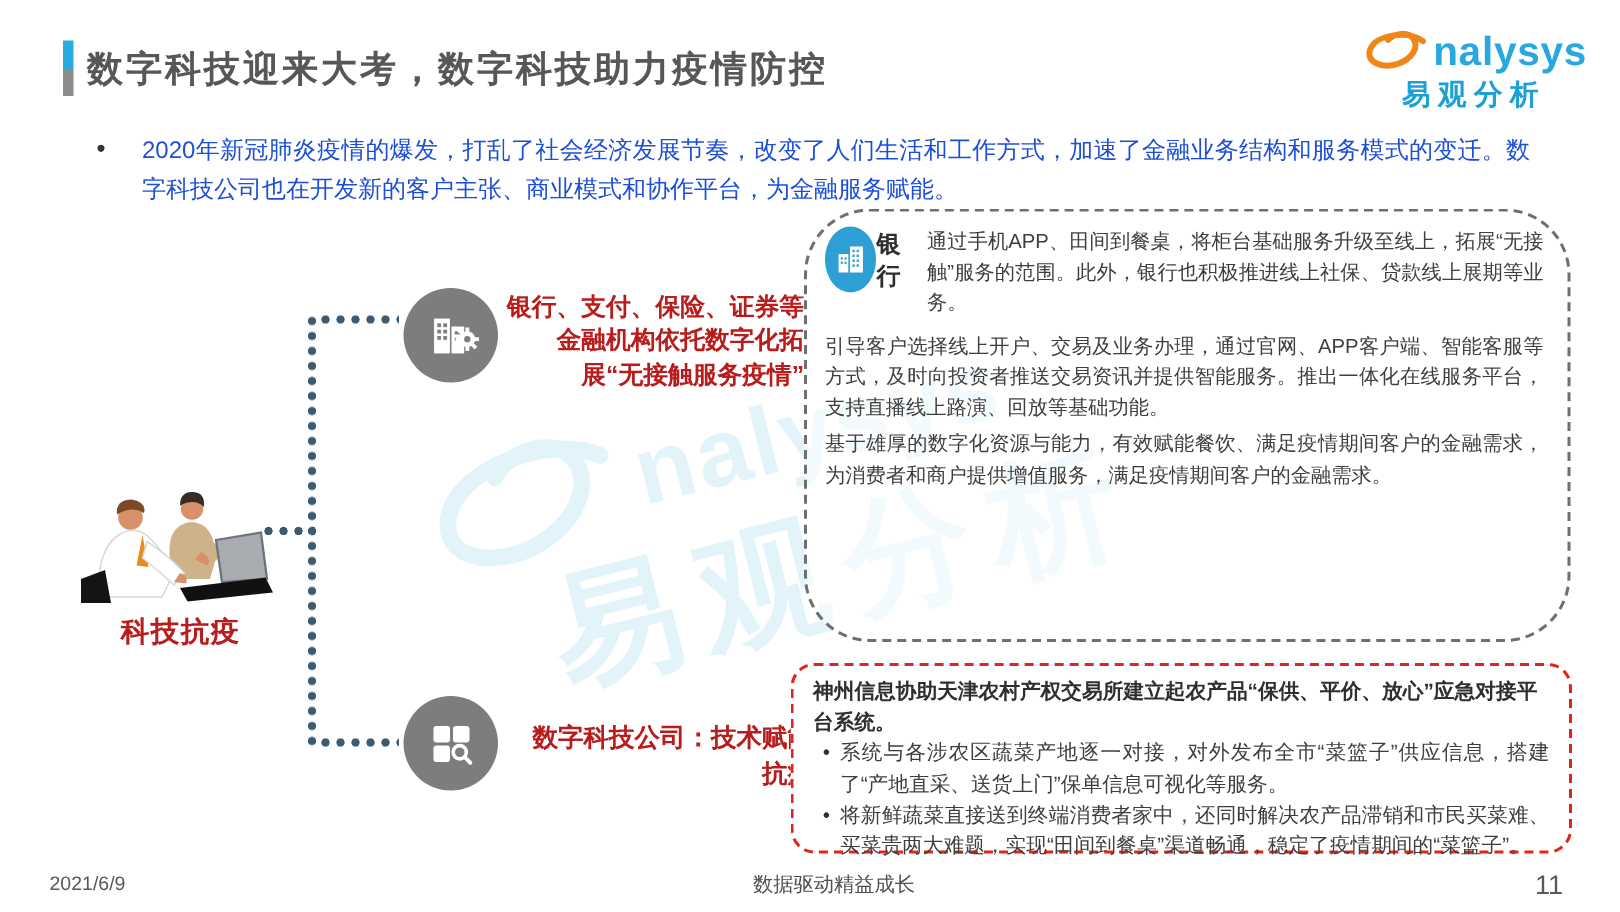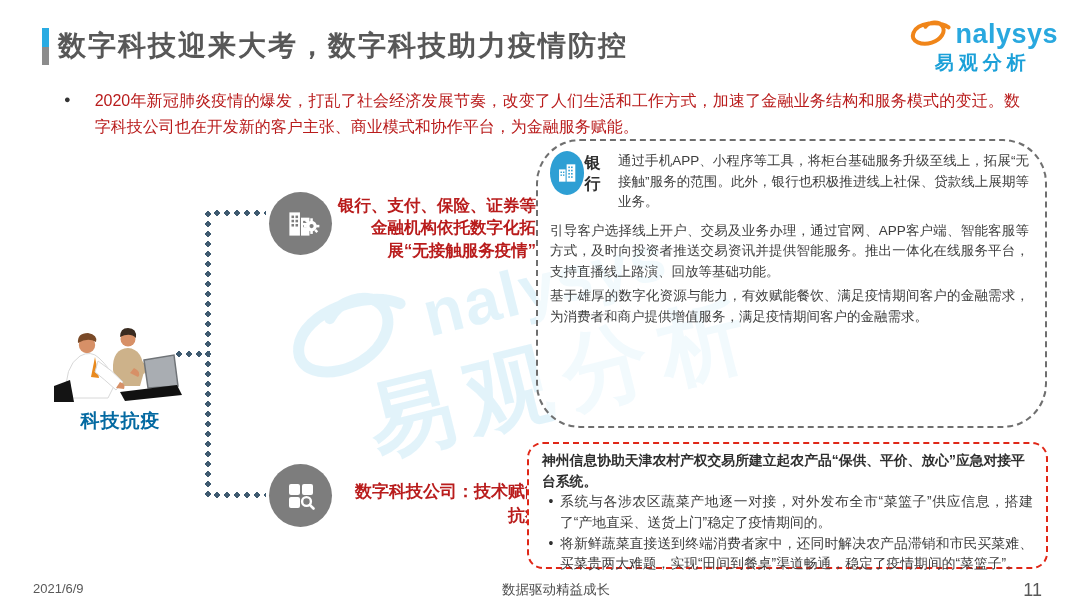--- a/index.html
+++ b/index.html
@@ -16,37 +16,37 @@
     transform:rotate(-14deg); opacity:0.13; pointer-events:none; z-index:0;
   }
   .wm-row { display:flex; align-items:center; }
   .wm-en { font-size:64px; font-weight:bold; color:#29a8df; letter-spacing:2px; }
   .wm-cn { font-size:86px; font-weight:bold; color:#29a8df; letter-spacing:14px; margin:-6px 0 0 70px; }
 
   
   .title-row { position:absolute; left:42px; top:27px; display:flex; align-items:center; z-index:2; }
   .accent-bar { width:7px; height:37px; margin-right:9px;
     background:linear-gradient(to bottom,#29abe2 0 52%,#8c8c8c 52% 100%); }
-  .page-title { font-size:28px; font-weight:bold; color:#575757; letter-spacing:2px; }
+  .page-title { font-size:24px; font-weight:bold; color:#575757; letter-spacing:2px; }
 
   
   .logo { position:absolute; right:22px; top:16px; text-align:center; z-index:2; }
   .logo-top { display:flex; align-items:flex-end; justify-content:flex-end; height:32px; }
   .logo-rest { font-size:27px; font-weight:bold; color:#29a8df; line-height:1; letter-spacing:0.5px; }
   .logo-cn { font-size:19px; font-weight:bold; color:#1ba0d8; letter-spacing:5px; margin-top:2px; }
 
   
   .intro { position:absolute; left:64px; top:88px; width:956px; display:flex; z-index:2; }
   .intro-marker { font-size:11px; color:#333; margin:5px 24px 0 0; }
-  .intro-text { font-size:16px; line-height:1.65; color:#b91c1c; text-align:justify; }
+  .intro-text { font-size:16px; line-height:1.65; color:#1d4ed8; text-align:justify; }
 
   
   .illustration { position:absolute; left:50px; top:324px; width:138px; height:80px; z-index:2; }
   .root-label { position:absolute; left:58px; top:408px; width:125px; text-align:center;
-    font-size:19px; font-weight:bold; color:#0369a1; letter-spacing:1px; z-index:2; }
+    font-size:19px; font-weight:bold; color:#b91c1c; letter-spacing:1px; z-index:2; }
 
   
   .dots-h { position:absolute; height:8px; z-index:1;
     background-image:radial-gradient(circle, #3e5a70 2.6px, transparent 2.9px);
     background-size:10px 8px; background-repeat:repeat-x; background-position:0 50%; }
   .dots-v { position:absolute; width:8px; z-index:1;
     background-image:radial-gradient(circle, #3e5a70 2.6px, transparent 2.9px);
     background-size:8px 10px; background-repeat:repeat-y; background-position:50% 0; }
   .dots-root   { left:174px; top:350px; width:36px; }
   .dots-spine  { left:204px; top:209px; height:290px; }
@@ -217,41 +217,41 @@
             <rect x="19.8" y="13.5" width="2.2" height="2.2" fill="#2e9fd4"></rect>
               <rect x="23.6" y="13.5" width="2.2" height="2.2" fill="#2e9fd4"></rect>
             <rect x="19.8" y="18" width="2.2" height="2.2" fill="#2e9fd4"></rect>
               <rect x="23.6" y="18" width="2.2" height="2.2" fill="#2e9fd4"></rect>
             <rect x="19.8" y="22.5" width="2.2" height="2.2" fill="#2e9fd4"></rect>
               <rect x="23.6" y="22.5" width="2.2" height="2.2" fill="#2e9fd4"></rect>
           </svg>
         </div>
         <div class="f-label">银行</div>
       </div>
-      <div class="f-text">通过手机APP、小程序等工具，将柜台基础服务升级至线上，拓展“无接触”服务的范围。此外，银行也积极推进线上社保、贷款线上展期等业务。</div>
+      <div class="f-text">通过手机APP、田间到餐桌，将柜台基础服务升级至线上，拓展“无接触”服务的范围。此外，银行也积极推进线上社保、贷款线上展期等业务。</div>
     </div>
 
     <div class="f-row">
     </div>
 
     <div class="f-row">
       <div class="f-text">引导客户选择线上开户、交易及业务办理，通过官网、APP客户端、智能客服等方式，及时向投资者推送交易资讯并提供智能服务。推出一体化在线服务平台，支持直播线上路演、回放等基础功能。</div>
     </div>
 
     <div class="f-row">
       <div class="f-text">基于雄厚的数字化资源与能力，有效赋能餐饮、满足疫情期间客户的金融需求，为消费者和商户提供增值服务，满足疫情期间客户的金融需求。</div>
     </div>
 
   </div>
 
   <div class="case-box">
     <div class="case-headline">神州信息协助天津农村产权交易所建立起农产品“保供、平价、放心”应急对接平台系统。</div>
     <div class="case-bullet">
       <span class="bm">•</span>
-      <span class="bt">系统与各涉农区蔬菜产地逐一对接，对外发布全市“菜篮子”供应信息，搭建了“产地直采、送货上门”稳定了疫情期间的。</span>
+      <span class="bt">系统与各涉农区蔬菜产地逐一对接，对外发布全市“菜篮子”供应信息，搭建了“产地直采、送货上门”保单信息可视化等服务。</span>
     </div>
     <div class="case-bullet">
       <span class="bm">•</span>
       <span class="bt">将新鲜蔬菜直接送到终端消费者家中，还同时解决农产品滞销和市民买菜难、买菜贵两大难题，实现“田间到餐桌”渠道畅通，稳定了疫情期间的“菜篮子”。</span>
     </div>
   </div>
 
   <div class="footer-date">2021/6/9</div>
   <div class="footer-slogan">数据驱动精益成长</div>
   <div class="footer-page">11</div>

